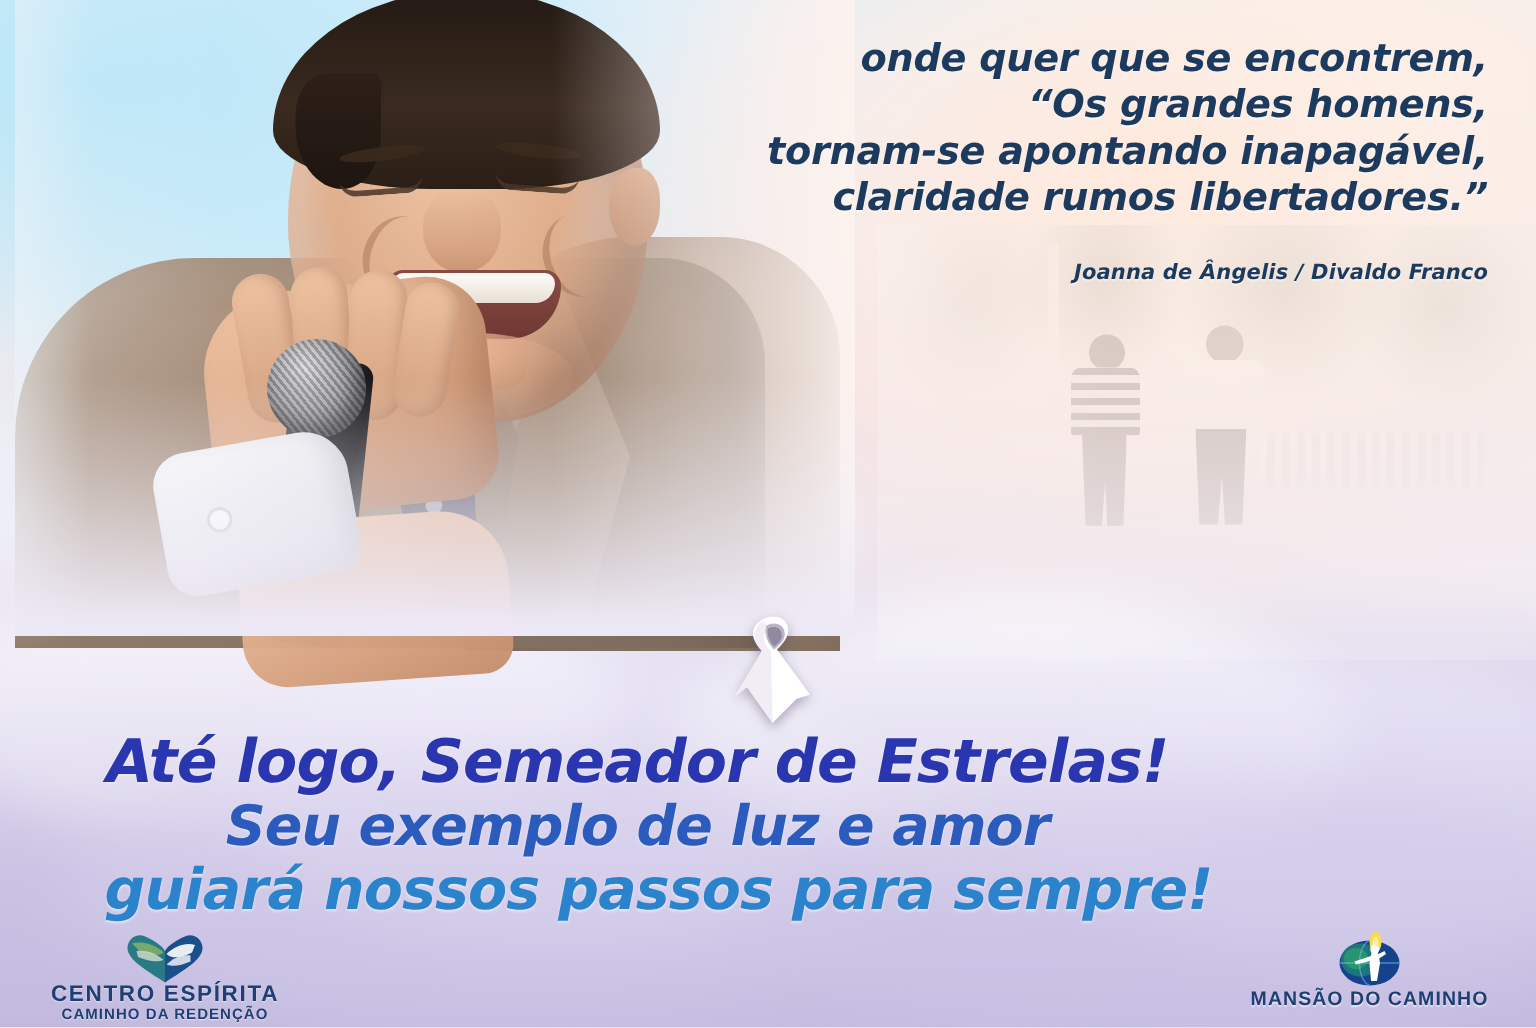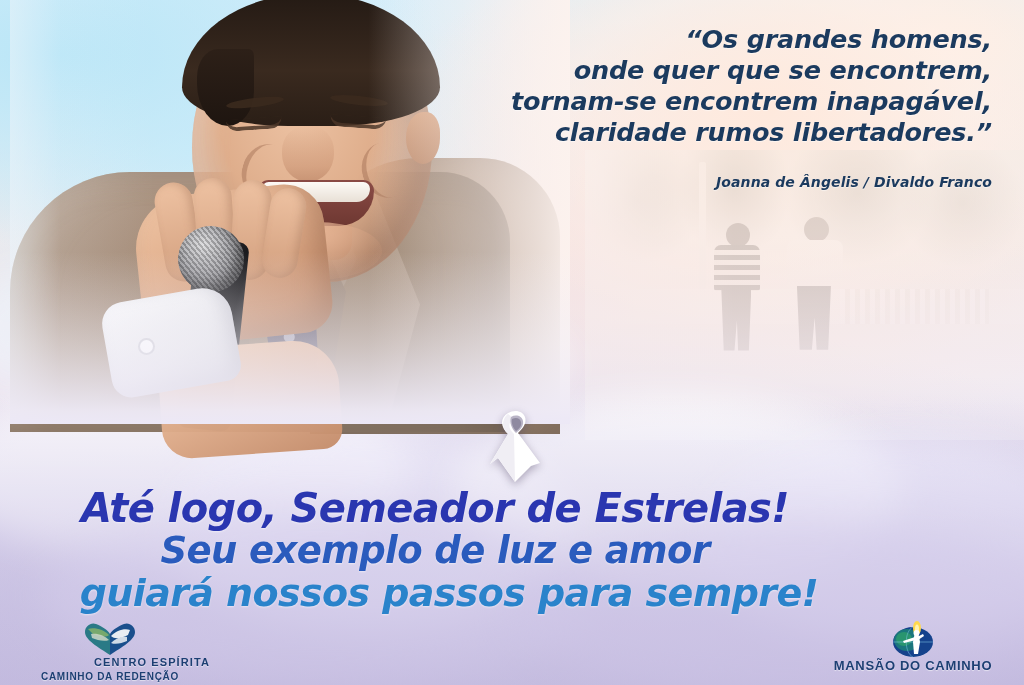--- a/index.html
+++ b/index.html
@@ -237,21 +237,21 @@
     letter-spacing:.1px;
     text-shadow:0 1px 1px rgba(255,255,255,.5);
   }
 
   
   .ribbon-wrap{position:absolute;left:478px;top:408px;width:74px;height:76px;}
   .ribbon-wrap svg{display:block;filter:drop-shadow(0 3px 4px rgba(90,80,110,.45));}
 
   
   .headline{
-    position:absolute;left:10px;top:486px;width:850px;text-align:center;
+    position:absolute;left:0;top:486px;width:850px;text-align:center;
   }
   .hl{
     font-family:"DejaVu Sans", sans-serif;
     font-style:italic;font-weight:bold;
     letter-spacing:-.6px;
     white-space:nowrap;
     text-shadow:0 1px 2px rgba(255,255,255,.5);
   }
   .hl1{font-size:40px;line-height:44px;color:#2a36b0;}
   .hl2{font-size:37px;line-height:42px;color:#2a5bbd;}
@@ -260,21 +260,21 @@
   
   .logo{position:absolute;text-align:center;}
   .logo-left{left:10px;top:622px;width:200px;}
   .logo-right{left:812px;top:618px;width:202px;}
   .logo-mark{display:flex;justify-content:center;align-items:flex-end;height:34px;}
   .logo-text{
     font-family:"Liberation Sans", sans-serif;
     font-weight:bold;color:#1d3f73;
     text-shadow:0 1px 1px rgba(255,255,255,.55);
   }
-  .logo-text .l1{font-size:11px;letter-spacing:1.1px;display:block;line-height:13px;text-align:right;}
+  .logo-text .l1{font-size:15px;letter-spacing:1.1px;display:block;line-height:13px;}
   .logo-text .l2{font-size:10px;letter-spacing:.7px;display:block;line-height:15px;}
   .logo-right .logo-text .l2{font-size:13px;letter-spacing:.7px;}
   .logo-right .logo-mark{height:40px;}
 </style>
 </head>
 <body>
 
 <div id="stage">
 
   <div class="bg-base"></div>
@@ -340,23 +340,23 @@
     <div class="pt-finger f4"></div>
     <div class="pt-mic"></div>
     <div class="pt-micball"></div>
     <div class="pt-hand2"></div>
     <div class="pt-cuff"></div>
     <div class="pt-cuffbtn"></div>
     <div class="portrait-fade"></div>
   </div>
 
   <div class="quote">
+    <div class="quote-line">onde quer que se encontrem,</div>
     <div class="quote-line">“Os grandes homens,</div>
-    <div class="quote-line">onde quer que se encontrem,</div>
-    <div class="quote-line">tornam-se encontrem inapagável,</div>
+    <div class="quote-line">tornam-se apontando inapagável,</div>
     <div class="quote-line">claridade rumos libertadores.”</div>
     <div class="quote-attr">Joanna de Ângelis / Divaldo Franco</div>
   </div>
 
   <div class="ribbon-wrap">
     <svg width="74" height="76" viewBox="0 0 74 76" aria-hidden="true">
       <path d="M37 74 L20 50 L12 56 L30 26 C22 18 22 10 30 5 C37 1 45 3 47 9 C49 15 45 20 40 25 L62 55 L53 58 Z" fill="#ffffff"></path>
       <path d="M37 74 L20 50 L12 56 L30 26 C24 20 23 12 30 6 L35 10 C30 15 30 21 36 26 Z" fill="#f0eef4"></path>
       <path d="M33 9 C38 6 44 8 45 13 C46 18 42 22 38 25 C34 21 31 15 33 9 Z" fill="#b9b4c6"></path>
       <path d="M34 11 C38 9 42 10 43 14 C44 18 41 21 38 23 C35 20 33 15 34 11 Z" fill="#8f8aa0"></path>

